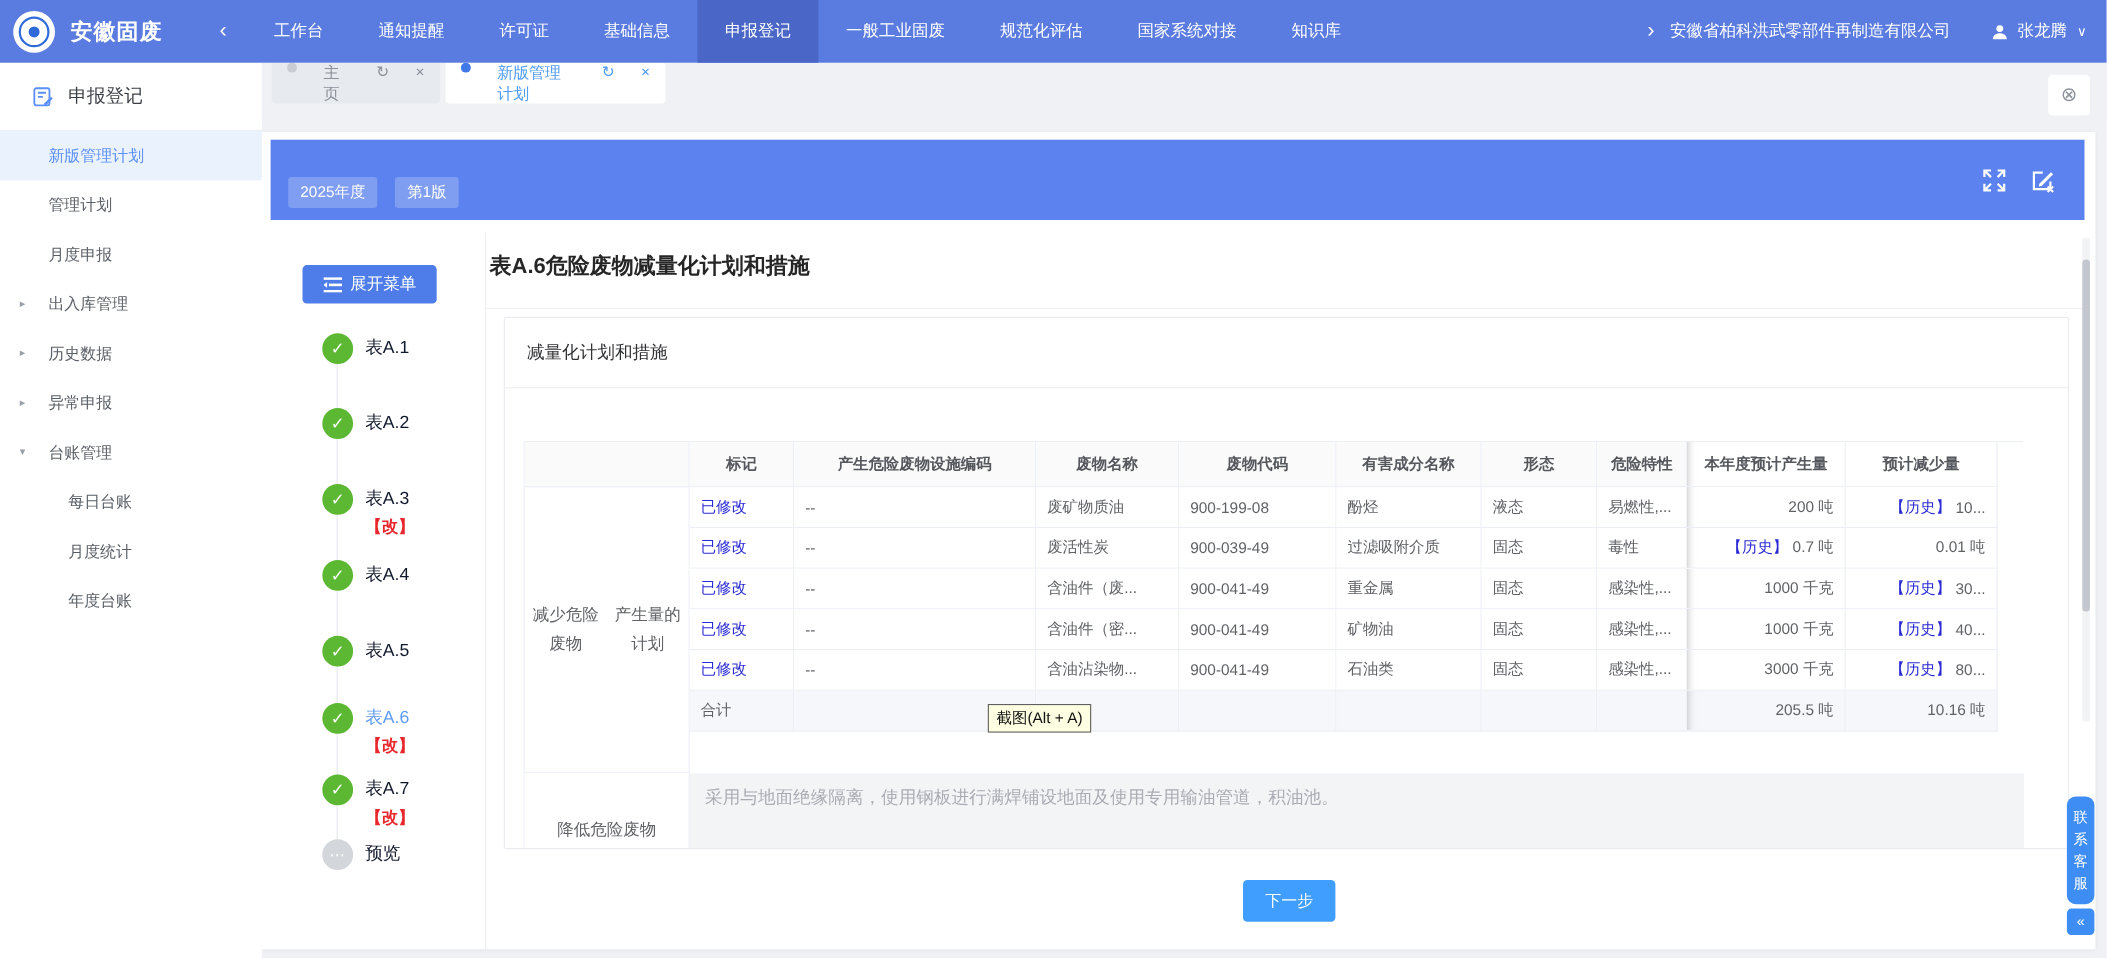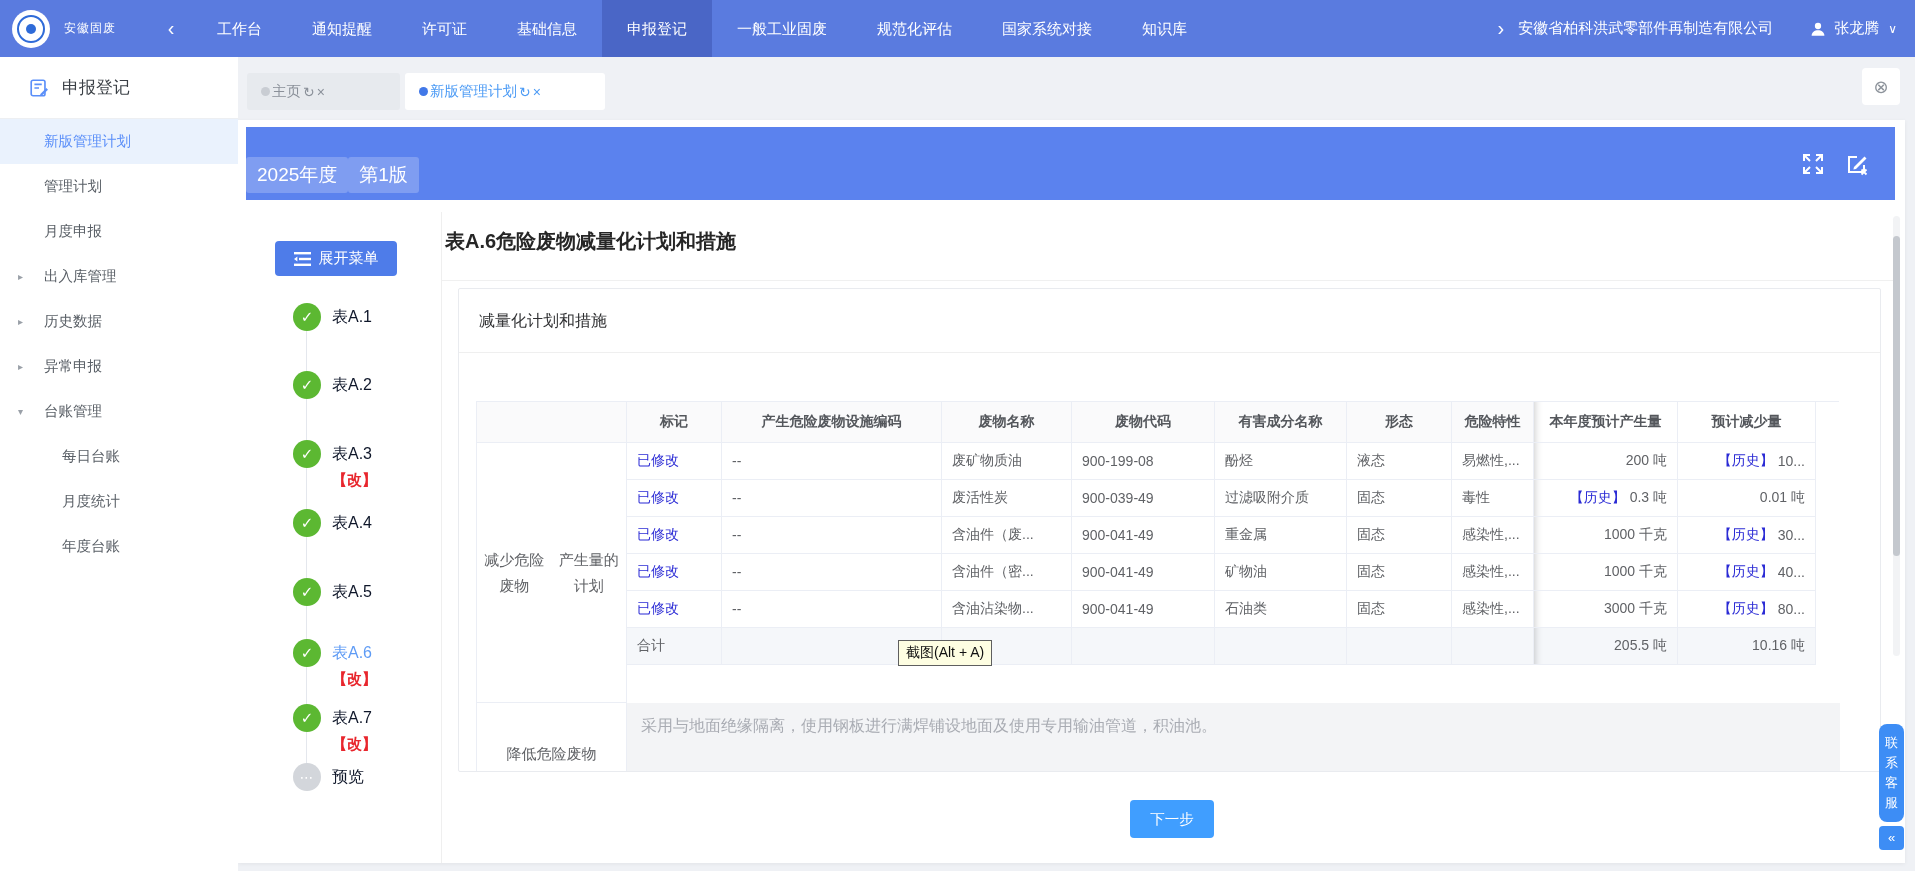--- a/index.html
+++ b/index.html
@@ -7,21 +7,21 @@
     font-family:"Liberation Sans","DejaVu Sans",sans-serif; background:#EFF1F5; }
 
   
   .navbar { position:absolute; left:0; top:0; width:1915px; height:57px;
     background:#5A7BDF; display:flex; align-items:center; color:#fff; z-index:50; }
   .logo { width:38px; height:38px; border-radius:50%; background:#fff; margin-left:12px;
     display:flex; align-items:center; justify-content:center; flex:0 0 auto; }
   .logo-inner { width:28px; height:28px; border-radius:50%; border:2px solid #2F6BD8;
     display:flex; align-items:center; justify-content:center; }
   .logo-dot { width:10px; height:10px; border-radius:50%; background:#2F6BD8; }
-  .brand { font-size:12px; margin-left:14px; letter-spacing:1px; }
+  .brand { font-size:20px; margin-left:14px; letter-spacing:1px;font-weight:bold; }
   .nav-collapse { margin-left:42px; font-size:20px; cursor:pointer; width:26px; text-align:center; }
   .nav-items { display:flex; height:57px; margin-left:8px; }
   .nav-item { padding:0 25px; line-height:57px; font-size:15px; cursor:pointer; white-space:nowrap; }
   .nav-item.active { background:#4A66C6; }
   .nav-right { margin-left:auto; display:flex; align-items:center; margin-right:18px; }
   .nav-right .chev { font-size:20px; margin-right:14px; }
   .nav-company { font-size:15px; margin-right:36px; white-space:nowrap; }
   .nav-user { display:flex; align-items:center; gap:7px; font-size:15px; cursor:pointer; }
   .user-svg { width:18px; height:18px; }
   .nav-caret { font-size:12px; margin-left:2px; }
@@ -33,40 +33,40 @@
   .sb-item { height:45px; display:flex; align-items:center; font-size:14.5px; color:#595f66; cursor:pointer; }
   .sb-item .lbl { padding-left:44px; }
   .sb-item.child .lbl { padding-left:62px; }
   .sb-item.group { position:relative; }
   .sb-item.group .tri { position:absolute; left:18px; font-size:10px; color:#9aa0a8; }
   .sb-item.selected { background:#EAF2FD; }
   .sb-item.selected .lbl { color:#5B8FF9; }
 
   
   .tabbar { position:absolute; left:238px; top:57px; width:1677px; height:53px; background:#EFF1F5; z-index:30; }
-  .tab { position:absolute; top:16px; height:37px; border-radius:3px; display:flex; align-items:center;
-    padding:0 14px; gap:2px; font-size:14.5px; cursor:pointer; }
+  .tab { position:absolute; top:0; height:37px; border-radius:3px; display:flex; 
+    padding:0 14px; gap:24px; font-size:14.5px; cursor:pointer; }
   .tab.inactive { left:9px; width:153px; background:#E7EAEE; color:#8a9099; }
   .tab.active { left:167px; width:200px; background:#fff; color:#4C9BF5; }
   .tab .dot { width:9px; height:9px; border-radius:50%; flex:0 0 auto; }
   .tab.inactive .dot { background:#C9CDD3; }
   .tab.active .dot { background:#4178E8; }
   .tab .ticon { font-size:14px; }
   .close-all { position:absolute; right:15px; top:11px; width:38px; height:37px; background:#fff;
     border-radius:4px; display:flex; align-items:center; justify-content:center;
     color:#8d939b; font-size:18px; cursor:pointer; }
 
   
   .panel { position:absolute; left:238px; top:120px; width:1667px; height:743px; background:#fff;
     box-shadow:0 1px 4px rgba(0,0,0,.06); z-index:10; }
 
   .bluebar { position:absolute; left:8px; top:7px; width:1649px; height:73px; background:#5B82EE;
     display:flex; align-items:center; color:#fff; }
   .badge { background:rgba(255,255,255,.22); border-radius:3px; padding:5px 11px;
-    font-size:19px; margin-left:0; margin-top:22px; }
+    font-size:14px; margin-left:16px; margin-top:22px; }
   .bar-icons { margin-left:auto; margin-right:26px; display:flex; gap:20px; align-items:center; }
   .bar-icons svg { cursor:pointer; }
 
   
   .expand-btn { position:absolute; left:37px; top:121px; width:122px; height:35px; background:#4E7CE9;
     color:#fff; border-radius:4px; display:flex; align-items:center; justify-content:center;
     gap:8px; font-size:15px; cursor:pointer; }
   .step-line { position:absolute; left:68px; top:197px; width:1px; height:460px; background:#E4E7ED; }
   .step { position:absolute; left:55px; display:flex; gap:11px; cursor:pointer; }
   .step .circ { width:28px; height:28px; border-radius:50%; display:flex; align-items:center;
@@ -369,21 +369,21 @@
                 <a class="link">已修改</a>
               </div>
             <div class="tcell c1">--</div>
             <div class="tcell c2">废活性炭</div>
             <div class="tcell c3">900-039-49</div>
             <div class="tcell c4">过滤吸附介质</div>
             <div class="tcell c5">固态</div>
             <div class="tcell c6">毒性</div>
             <div class="tcell c7">
                 <span class="hist">【历史】</span>
-                <span>0.3 吨</span>
+                <span>0.7 吨</span>
               </div>
             <div class="tcell c8">
                 <span class="hist"></span>
                 <span>0.01 吨</span>
               </div>
           </div>
 
           <div class="trow brow">
             <div class="tcell c0">
                 <a class="link">已修改</a>

